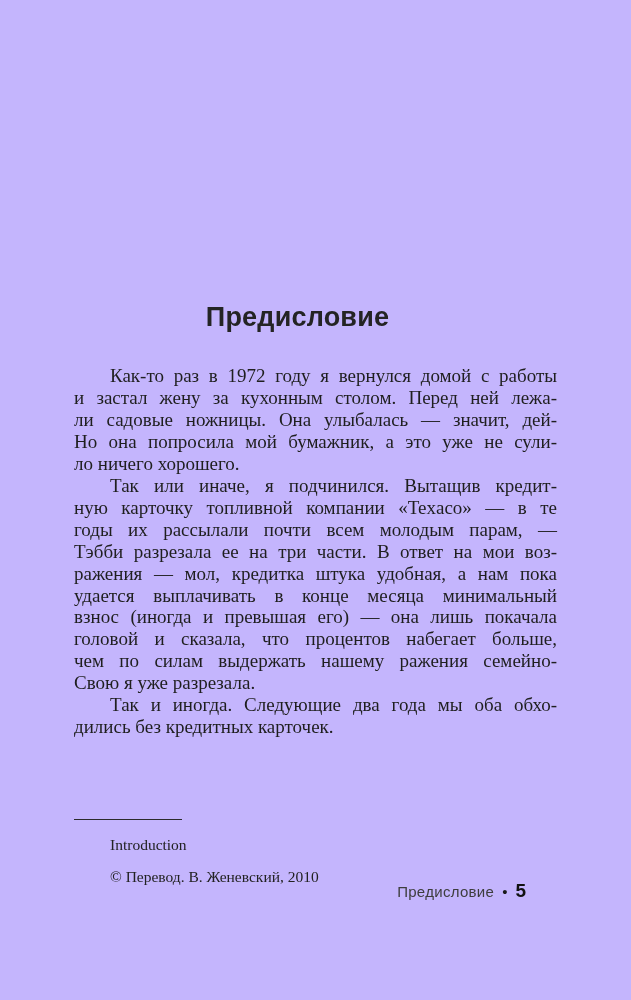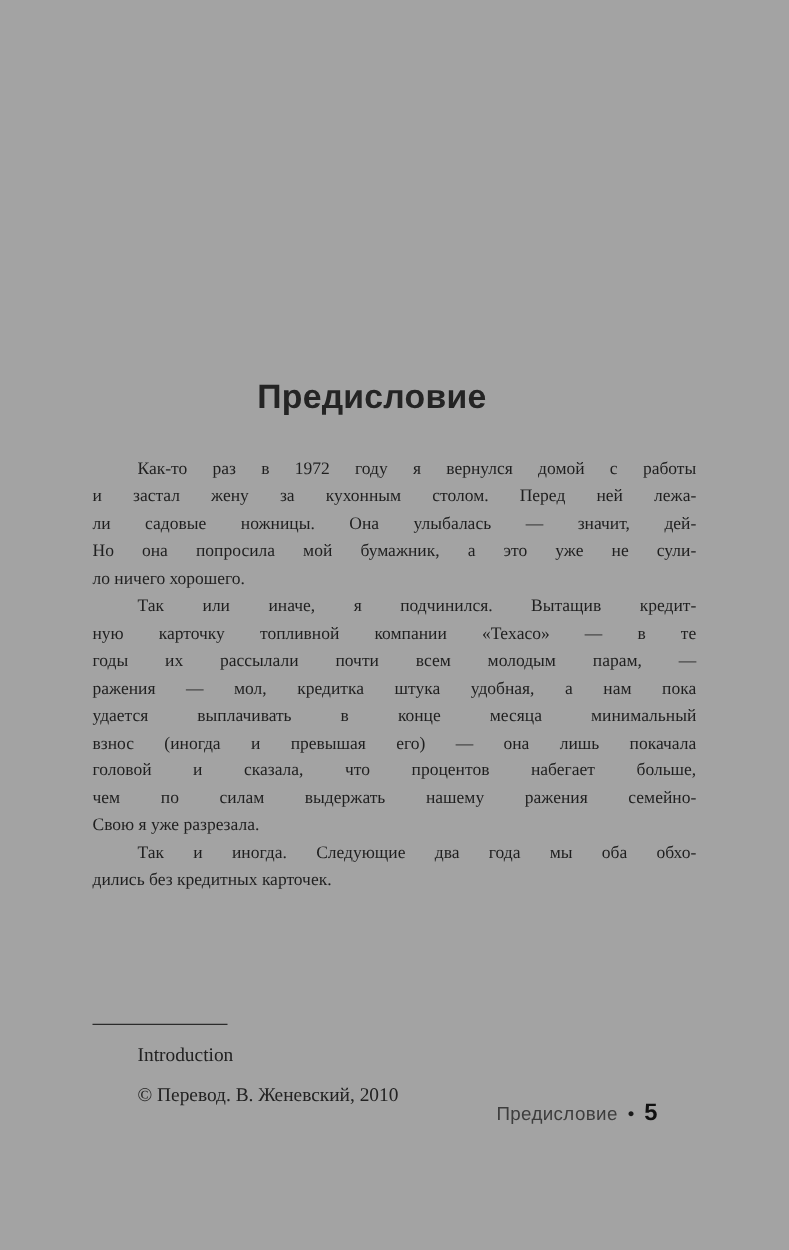--- a/index.html
+++ b/index.html
@@ -4,21 +4,21 @@
 <style>
   html, body {
     margin: 0;
     padding: 0;
     background: #ffffff;
   }
   .page {
     position: relative;
     width: 631px;
     height: 1000px;
-    background: #a3a3a3;
+    background: #c4b5fd;
     overflow: hidden;
     font-family: "Liberation Serif", serif;
   }
   .title {
     position: absolute;
     top: 304px;
     left: 74px;
     width: 483px;
     margin: 0;
     transform: translateX(-18px);
@@ -28,21 +28,21 @@
     font-size: 27px;
     line-height: 27px;
     color: #242424;
     letter-spacing: 0.2px;
   }
   .body {
     position: absolute;
     top: 365px;
     left: 74px;
     width: 483px;
-    font-size: 14px;
+    font-size: 19px;
     line-height: 21.95px;
     color: #1f1f1f;
   }
   .body .line {
     text-align: justify;
     text-align-last: justify;
   }
   .body .line.last {
     text-align-last: left;
   }
@@ -103,20 +103,21 @@
 
   <div class="body">
       <div class="line indent">Как-то раз в 1972 году я вернулся домой с работы</div>
       <div class="line">и застал жену за кухонным столом. Перед ней лежа-</div>
       <div class="line">ли садовые ножницы. Она улыбалась — значит, дей-</div>
       <div class="line">Но она попросила мой бумажник, а это уже не сули-</div>
       <div class="line last">ло ничего хорошего.</div>
       <div class="line indent">Так или иначе, я подчинился. Вытащив кредит-</div>
       <div class="line">ную карточку топливной компании «Texaco» — в те</div>
       <div class="line">годы их рассылали почти всем молодым парам, —</div>
+      <div class="line">Тэбби разрезала ее на три части. В ответ на мои воз-</div>
       <div class="line">ражения — мол, кредитка штука удобная, а нам пока</div>
       <div class="line">удается выплачивать в конце месяца минимальный</div>
       <div class="line">взнос (иногда и превышая его) — она лишь покачала</div>
       <div class="line">головой и сказала, что процентов набегает больше,</div>
       <div class="line">чем по силам выдержать нашему ражения семейно-</div>
       <div class="line last">Свою я уже разрезала.</div>
       <div class="line indent">Так и иногда. Следующие два года мы оба обхо-</div>
       <div class="line last">дились без кредитных карточек.</div>
     </div>
 

